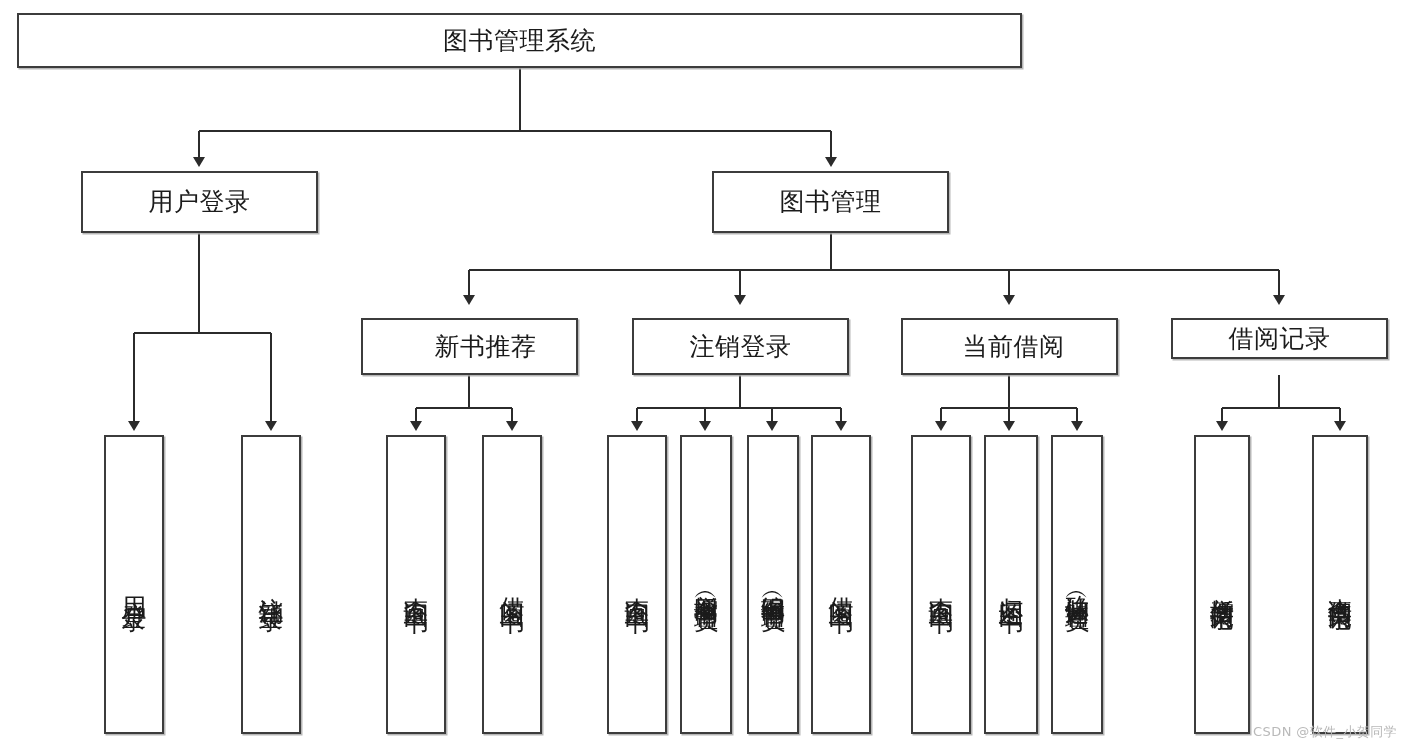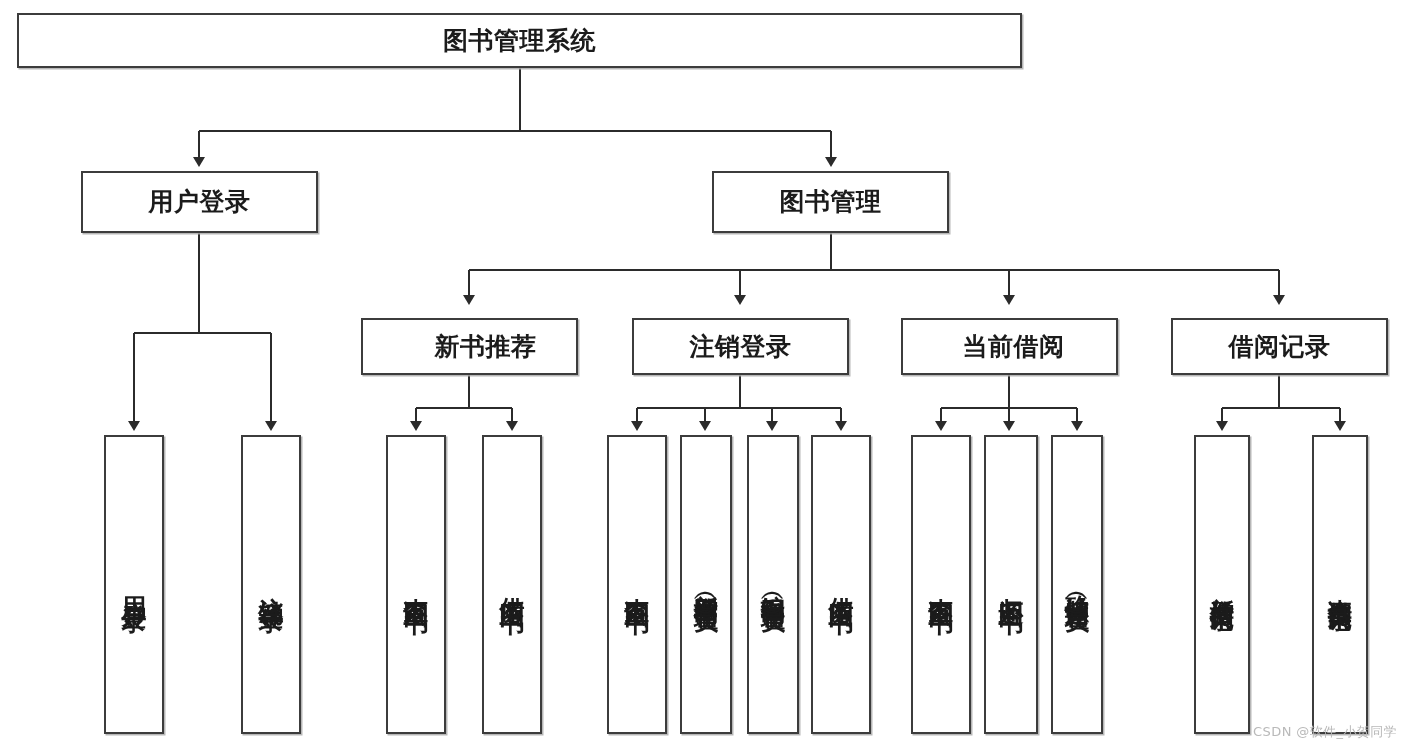--- a/index.html
+++ b/index.html
@@ -24,21 +24,20 @@
   .node{
     position:absolute;
     box-sizing:border-box;
     background:#ffffff;
     border:2px solid #3c3c3c;
     display:flex;
     align-items:center;
     justify-content:center;
     color:#1b1b1b;
     box-shadow:1.5px 1.5px 0 0 rgba(170,170,170,0.85);
-    font-weight:bold;
   }
   .node .lbl{
     display:block;
     text-align:center;
     line-height:1.18;
     white-space:pre;
   }
   .node.horiz .lbl{
     font-size:25px;
     letter-spacing:0.5px;
@@ -138,21 +137,21 @@
 
   <div class="node horiz" style="left:361px; top:318px; width:217px; height:57px;padding-left:32px;">
     <span class="lbl">新书推荐</span>
   </div>
   <div class="node horiz" style="left:632px; top:318px; width:217px; height:57px;">
     <span class="lbl">注销登录</span>
   </div>
   <div class="node horiz" style="left:901px; top:318px; width:217px; height:57px;padding-left:8px;">
     <span class="lbl">当前借阅</span>
   </div>
-  <div class="node horiz" style="left:1171px; top:318px; width:217px; height:57px;">
+  <div class="node horiz" style="left:1171px; top:318px; width:217px; height:41px;">
     <span class="lbl">借阅记录</span>
   </div>
 
   <div class="node vert" style="left:104px; top:435px; width:60px; height:299px;">
     <span class="lbl">用户登录</span>
   </div>
   <div class="node vert" style="left:241px; top:435px; width:60px; height:299px;">
     <span class="lbl">注销登录</span>
   </div>
 

